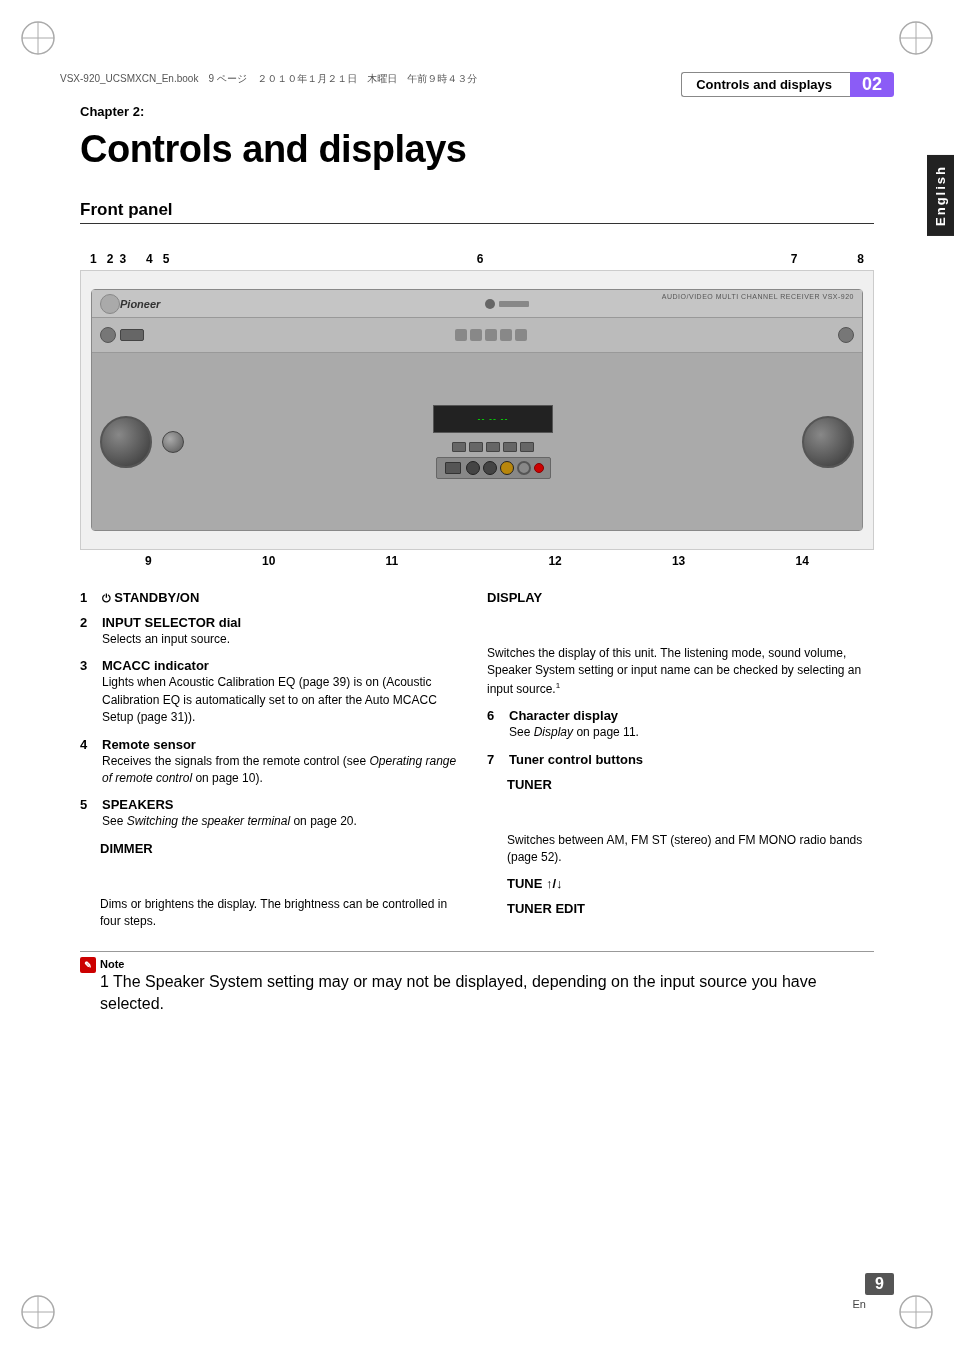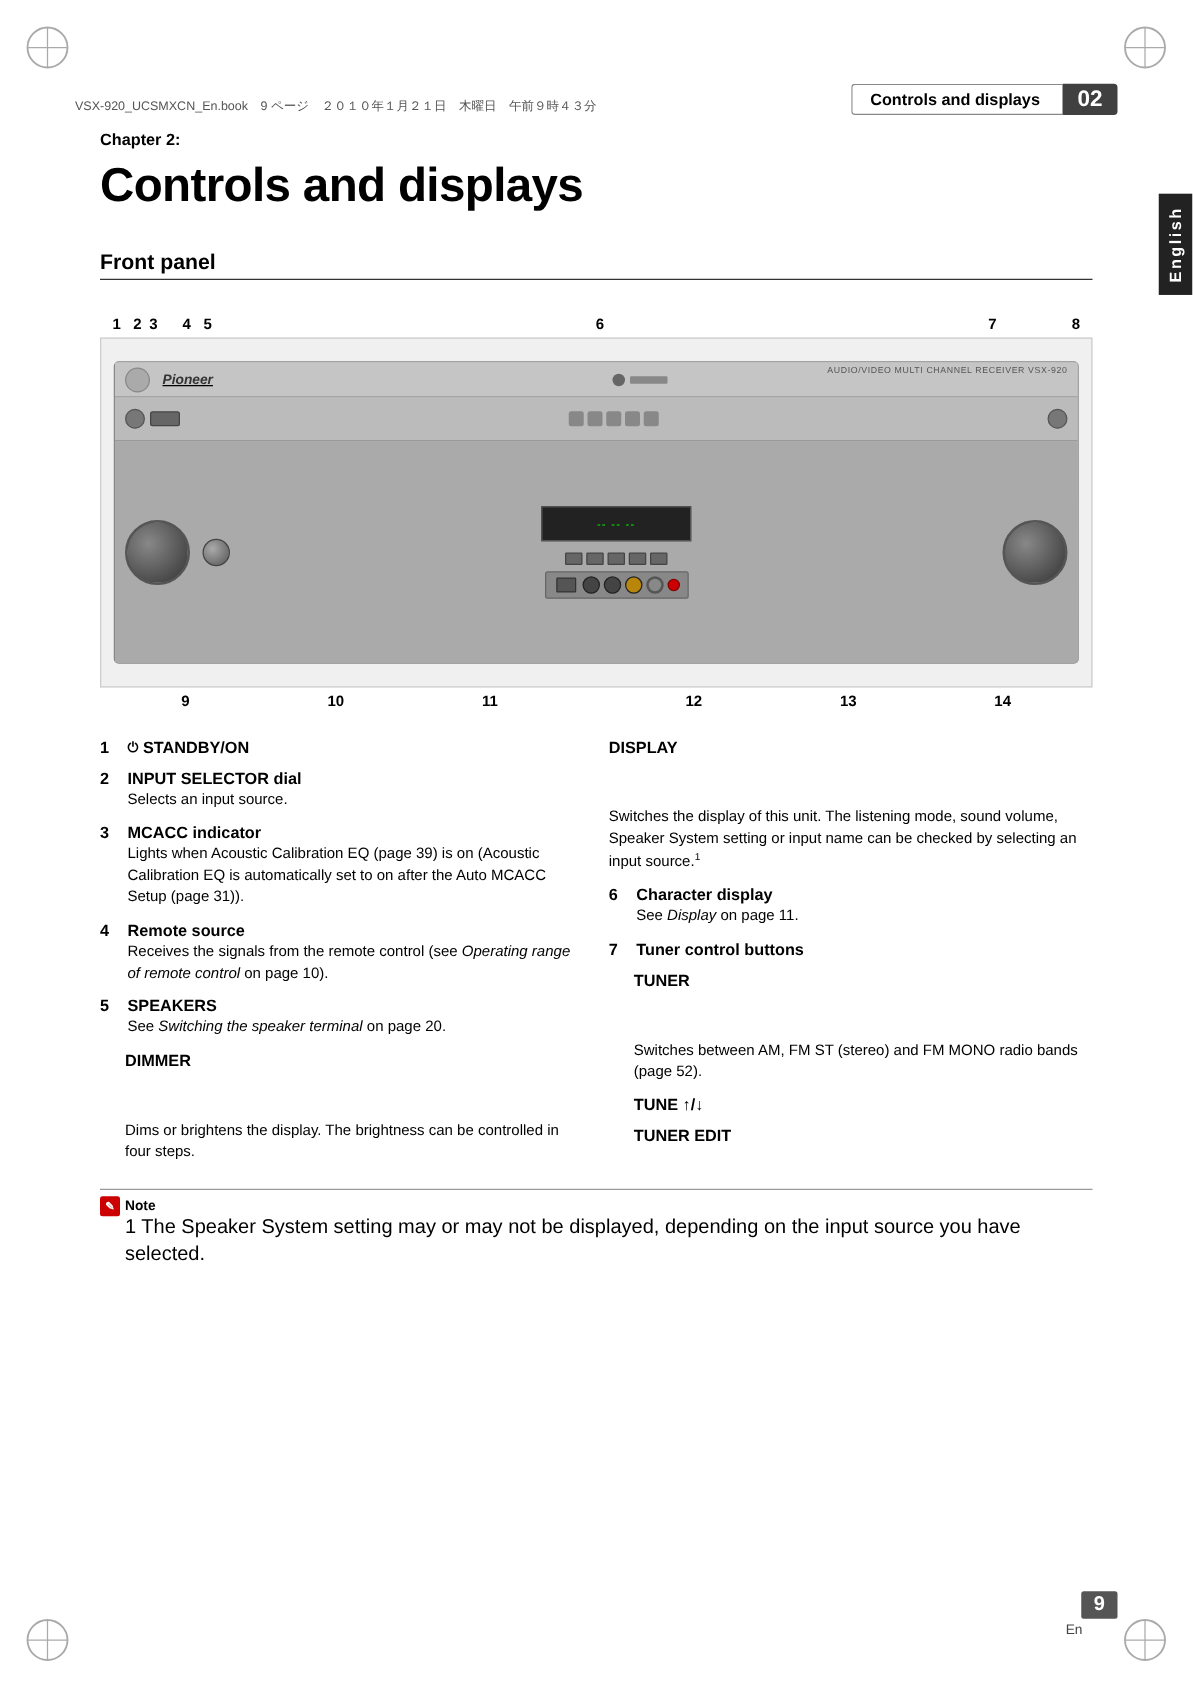--- a/index.html
+++ b/index.html
@@ -21,44 +21,44 @@
     }
     .corner svg { width: 100%; height: 100%; }
     .corner-tl { top: 18px; left: 18px; }
     .corner-tr { top: 18px; right: 18px; }
     .corner-bl { bottom: 18px; left: 18px; }
     .corner-br { bottom: 18px; right: 18px; }
 
     
     .header-bar {
       position: absolute;
-      top: 60px;
+      top: 72px;
       left: 60px;
       right: 60px;
       height: 32px;
       display: flex;
-      align-items: flex-end;
+      align-items: flex-start;
       justify-content: space-between;
       gap: 39px;
     }
     .header-chapter-box {
       display: flex;
       align-items: center;
     }
     .header-title-tab {
       background: #fff;
       border: 1.5px solid #888;
       border-right: none;
       padding: 4px 18px 4px 14px;
       font-size: 13px;
       font-weight: bold;
       border-radius: 3px 0 0 3px;
     }
     .header-number-box {
-      background: #404040;
+      background: #8b5cf6;
       color: #fff;
       font-weight: bold;
       font-size: 18px;
       padding: 2px 12px;
       border-radius: 0 3px 3px 0;
       min-width: 44px;
       text-align: center;
     }
 
     
@@ -403,21 +403,21 @@
       <span style="margin-left:10px;">5</span>
       <span style="flex:1; text-align:center;">6</span>
       <span style="margin-right:60px;">7</span>
       <span>8</span>
     </div>
 
     <div class="diagram-area">
       <div class="receiver-body">
 
         <div class="receiver-top-strip">
-          <div style="display:flex;align-items:center;gap:10px;text-decoration:underline;">
+          <div style="display:flex;align-items:center;gap:0;">
             <div style="width:20px;height:20px;border-radius:50%;background:#aaa;border:1px solid #888;"></div>
             <span class="pioneer-logo">Pioneer</span>
           </div>
           <div style="flex:1;display:flex;align-items:center;justify-content:center;gap:4px;">
             <div style="width:10px;height:10px;border-radius:50%;background:#666;"></div>
             <div style="width:30px;height:6px;background:#888;border-radius:1px;"></div>
           </div>
           <span class="receiver-model-text">AUDIO/VIDEO MULTI CHANNEL RECEIVER   VSX-920</span>
         </div>
 
@@ -506,21 +506,21 @@
         <div class="item-header">
           <span class="item-num">3</span>
           <span class="item-title">MCACC indicator</span>
         </div>
         <div class="item-body-indented">Lights when Acoustic Calibration EQ (page 39) is on (Acoustic Calibration EQ is automatically set to on after the Auto MCACC Setup (page 31)).</div>
       </div>
 
       <div class="item-block">
         <div class="item-header">
           <span class="item-num">4</span>
-          <span class="item-title">Remote source</span>
+          <span class="item-title">Remote sensor</span>
         </div>
         <div class="item-body-indented">Receives the signals from the remote control (see <span class="italic">Operating range of remote control</span> on page 10).</div>
       </div>
 
       <div class="item-block">
         <div class="item-header">
           <span class="item-num">5</span>
           <span class="item-title">SPEAKERS</span>
         </div>
         <div class="item-body-indented">See <span class="italic">Switching the speaker terminal</span> on page 20.</div>

